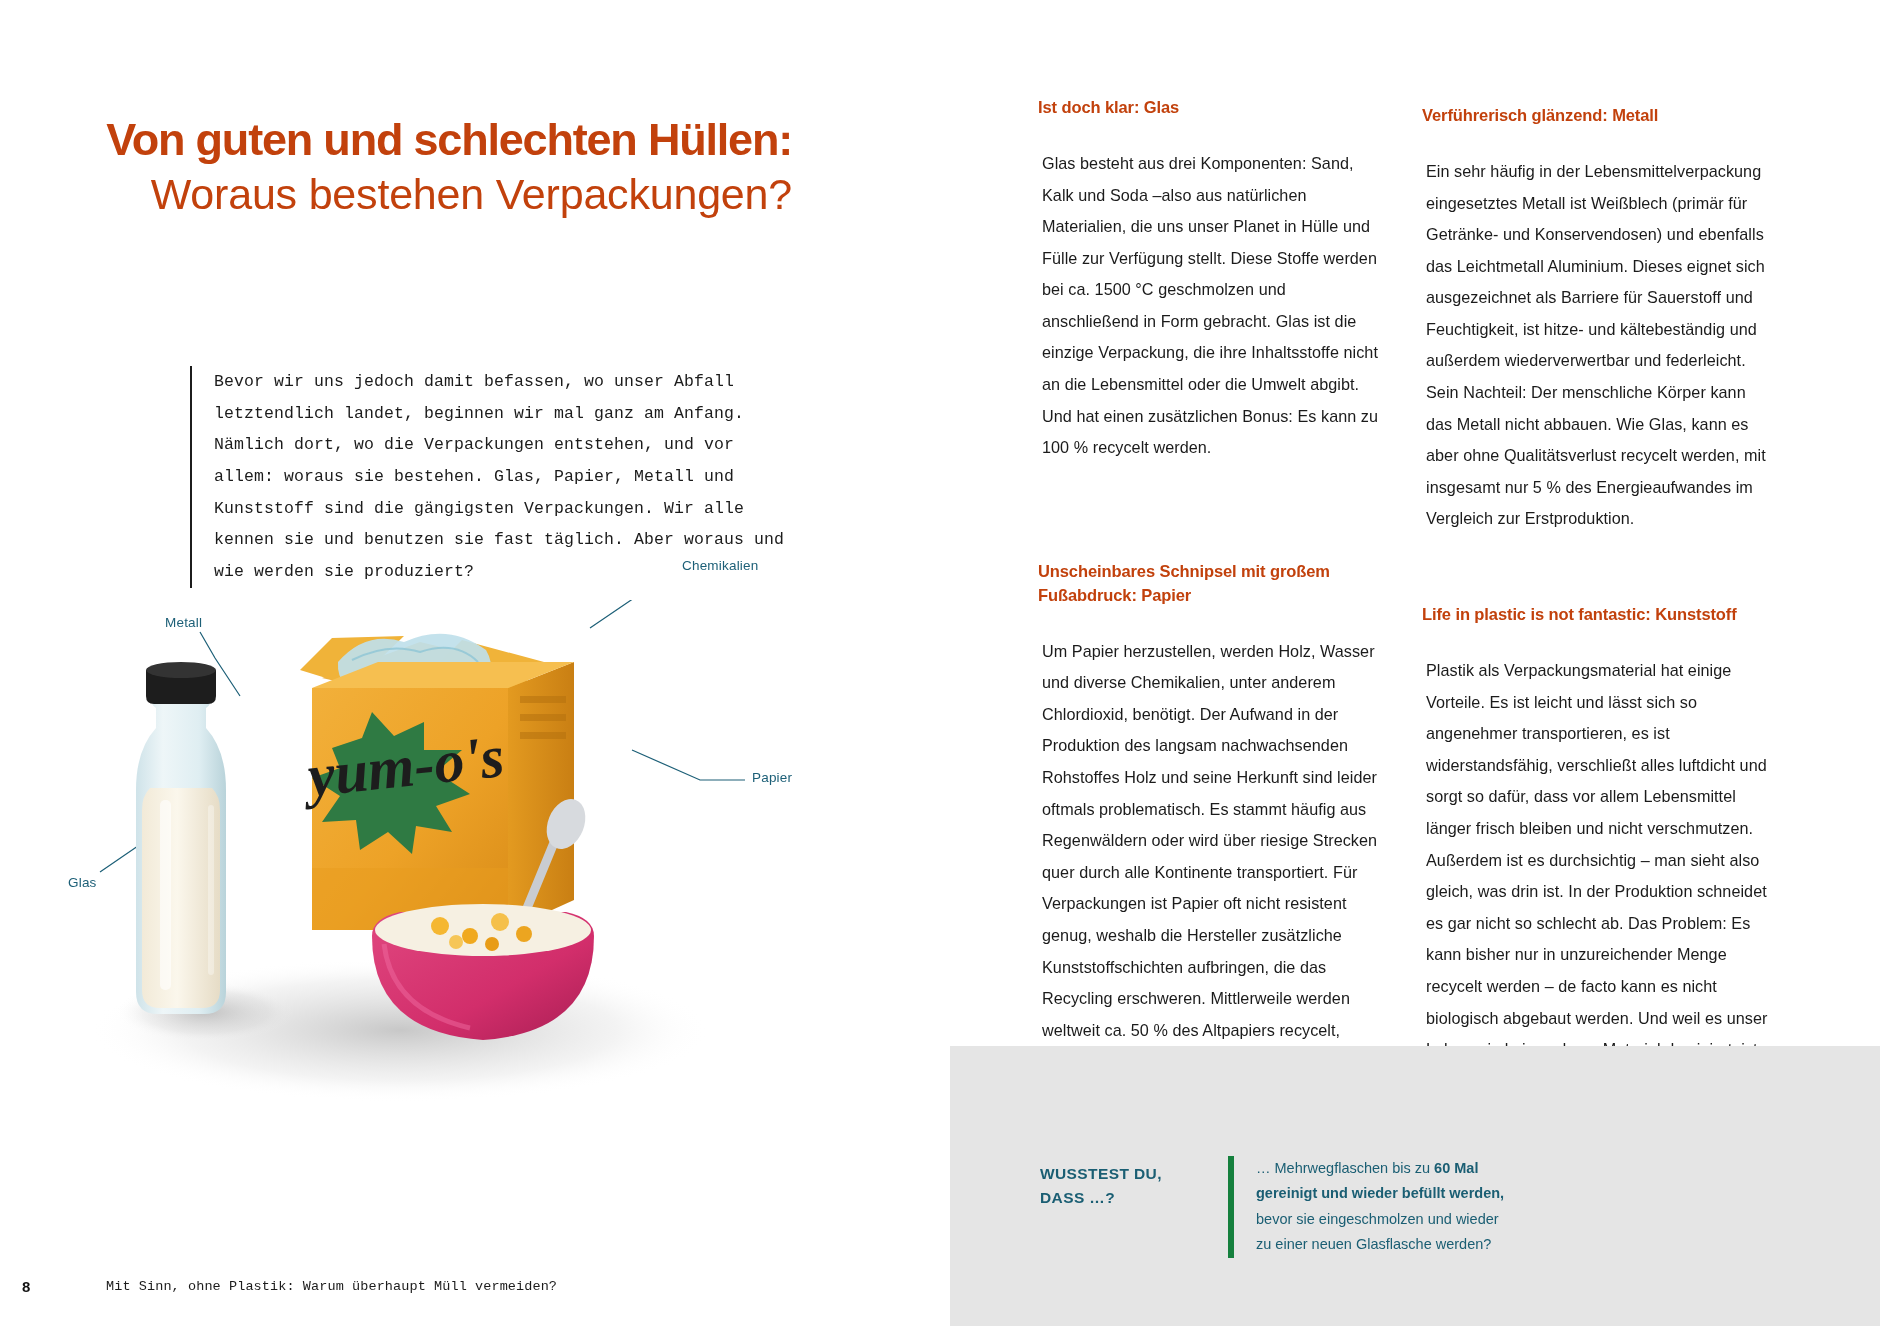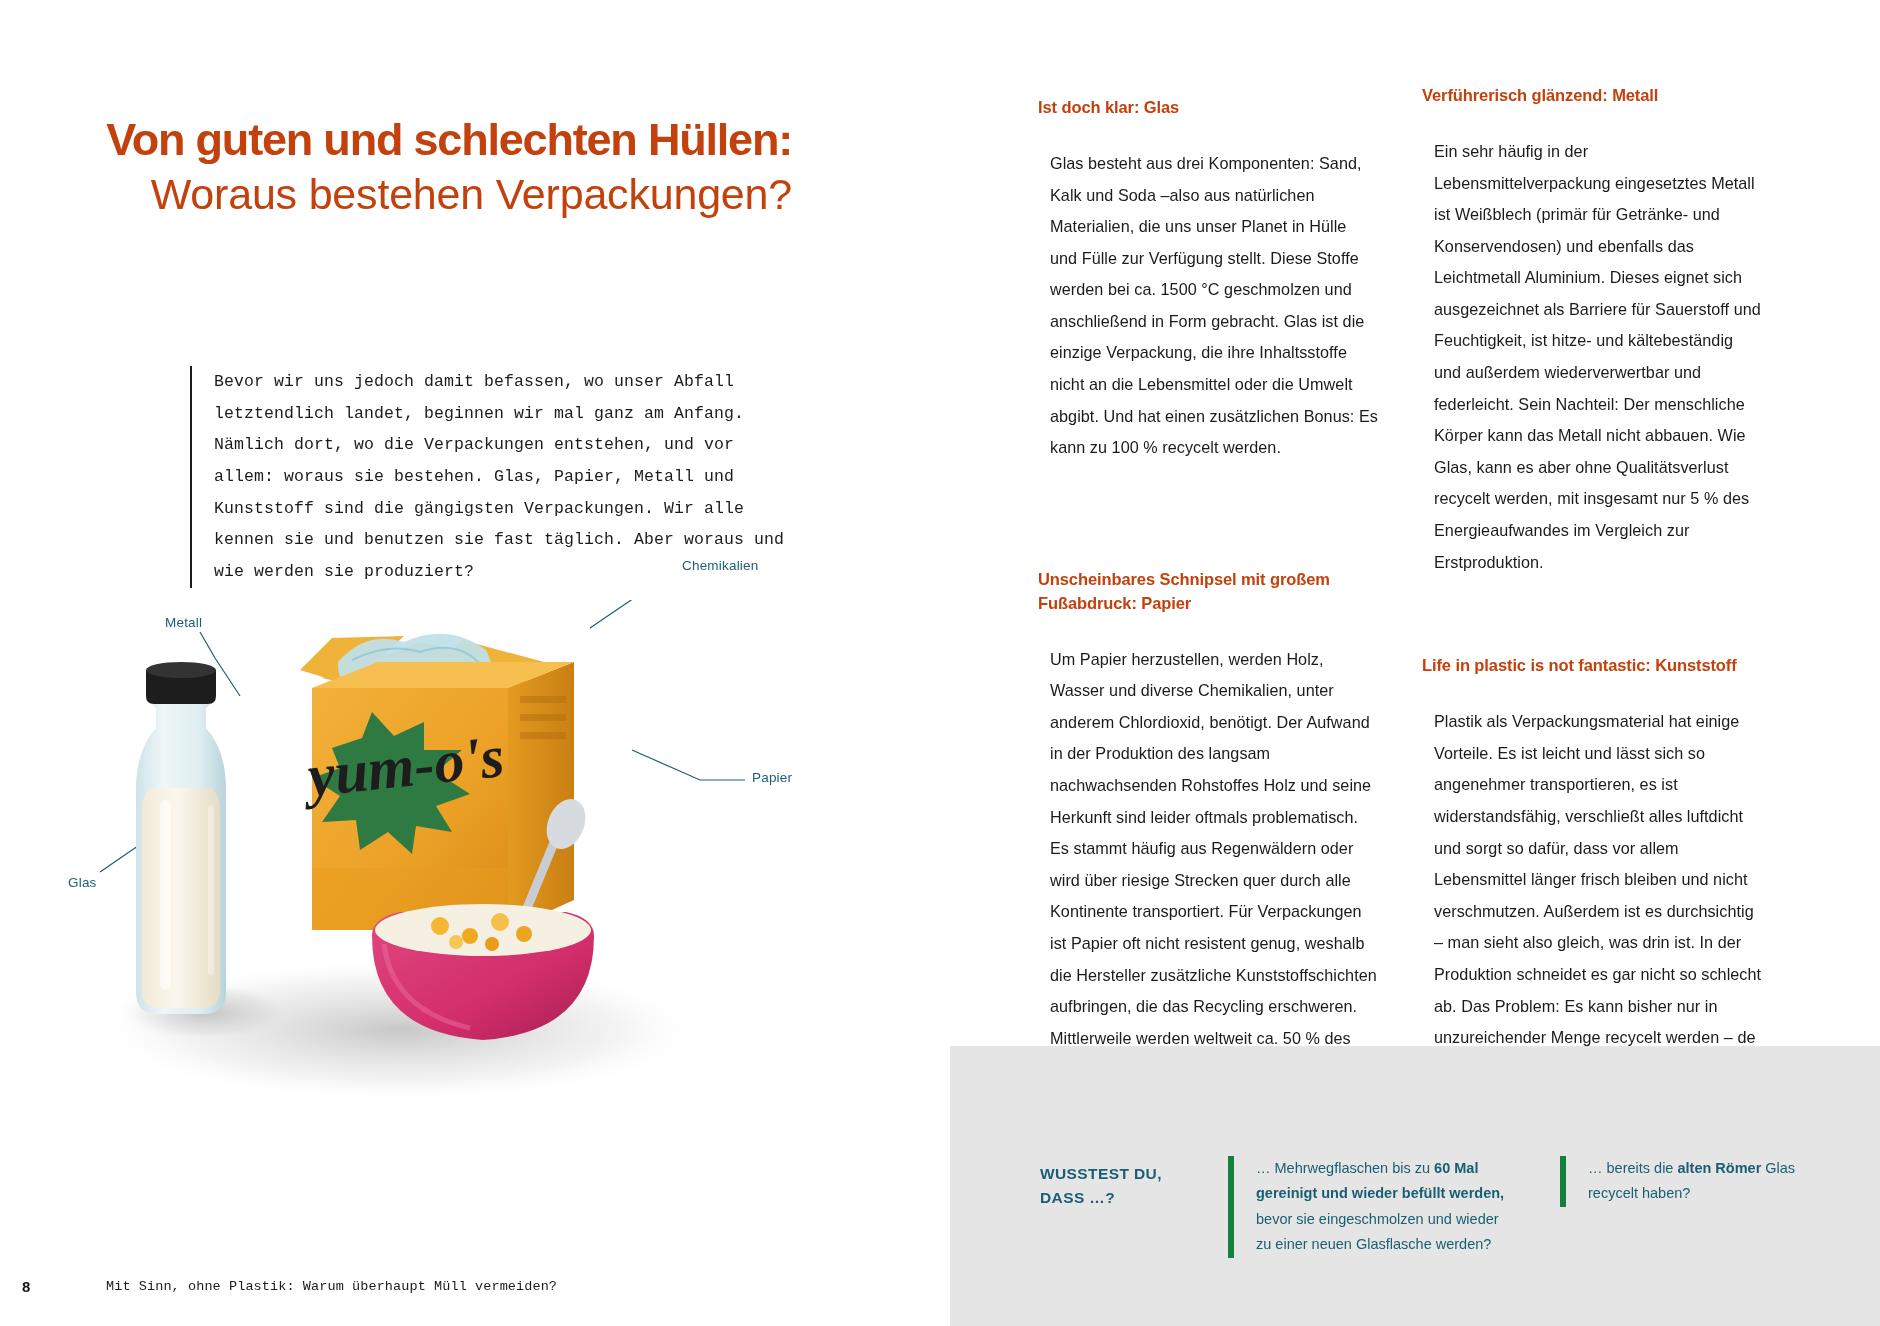--- a/index.html
+++ b/index.html
@@ -97,36 +97,36 @@
     color: #1c1c1c;
     letter-spacing: 0.1px;
   }
 
   
   .col {
     position: absolute;
     width: 352px;
   }
   #col-1 { left: 1038px; top: 96px; }
-  #col-2 { left: 1422px; top: 84px; }
+  #col-2 { left: 1422px; top: 104px; }
 
   .sec-head {
     font-size: 16.5px;
     font-weight: 700;
     line-height: 1.45;
     letter-spacing: -0.1px;
     color: #c2410c;
     margin: 0 0 28px 0;
   }
   .sec-body {
     font-size: 16.2px;
     line-height: 1.95;
     letter-spacing: 0.05px;
     color: #1b1b1b;
-    margin: 12px;
+    margin: 4px;
     text-align: left;
   }
   .sec-gap { height: 64px; }
   .sec-gap-lg { height: 92px; }
 
   
   #didyouknow {
     position: absolute;
     left: 950px;
     top: 1046px;
@@ -294,16 +294,13 @@
   <p class="sec-body">Plastik als Verpackungsmaterial hat einige Vorteile. Es ist leicht und lässt sich so angenehmer transportieren, es ist widerstandsfähig, verschließt alles luftdicht und sorgt so dafür, dass vor allem Lebensmittel länger frisch bleiben und nicht verschmutzen. Außerdem ist es durchsichtig – man sieht also gleich, was drin ist. In der Produktion schneidet es gar nicht so schlecht ab. Das Problem: Es kann bisher nur in unzureichender Menge recycelt werden – de facto kann es nicht biologisch abgebaut werden. Und weil es unser Leben wie kein anderes Material dominiert, ist es zu einem Einweg- und somit Wegwerfprodukt par excellence geworden.</p>
 </div>
 
 <div id="didyouknow">
   <div id="dyk-title">WUSSTEST DU, DASS …?</div>
 
   <div class="dyk-item" id="dyk-1">
     <span>… Mehrwegflaschen bis zu </span><b>60 Mal gereinigt und wieder befüllt werden,</b><span> bevor sie eingeschmolzen und wieder zu einer neuen Glasflasche werden?</span>
   </div>
 
-  <div class="dyk-item" id="dyk-2">
-    <span>… bereits die </span><b>alten Römer</b><span> Glas recycelt haben?</span>
-  </div>
 </div>
 
 </body></html>

